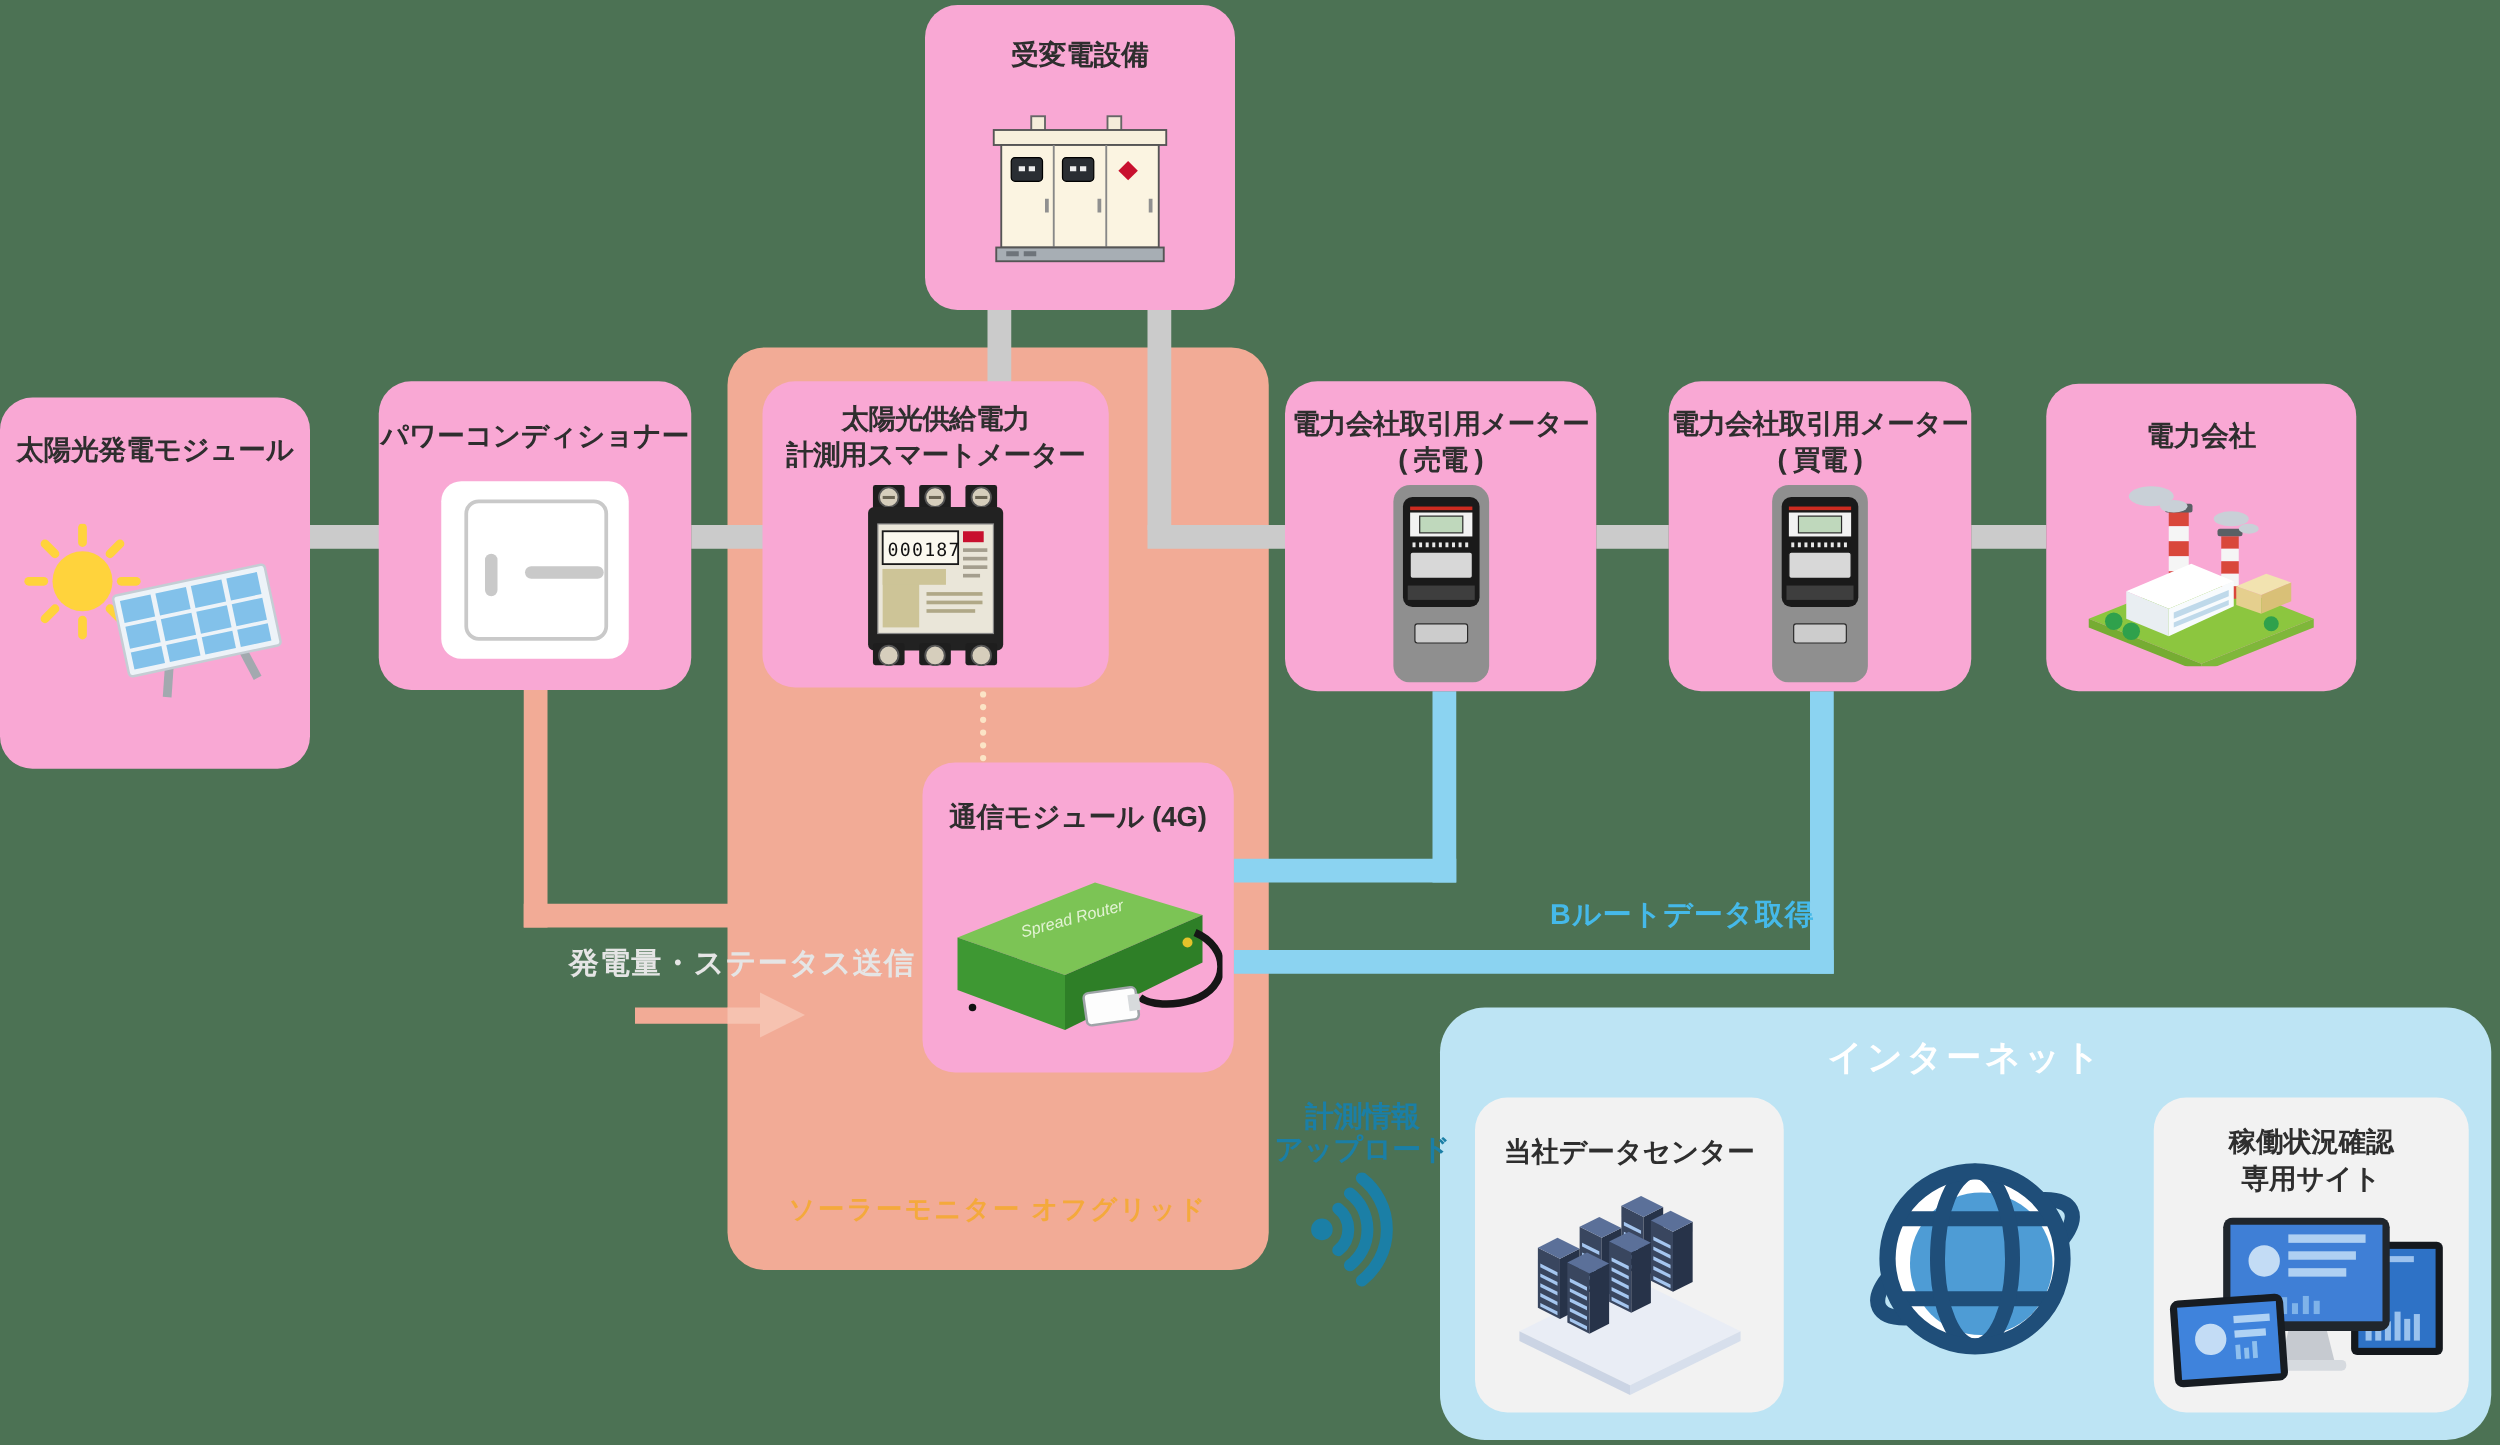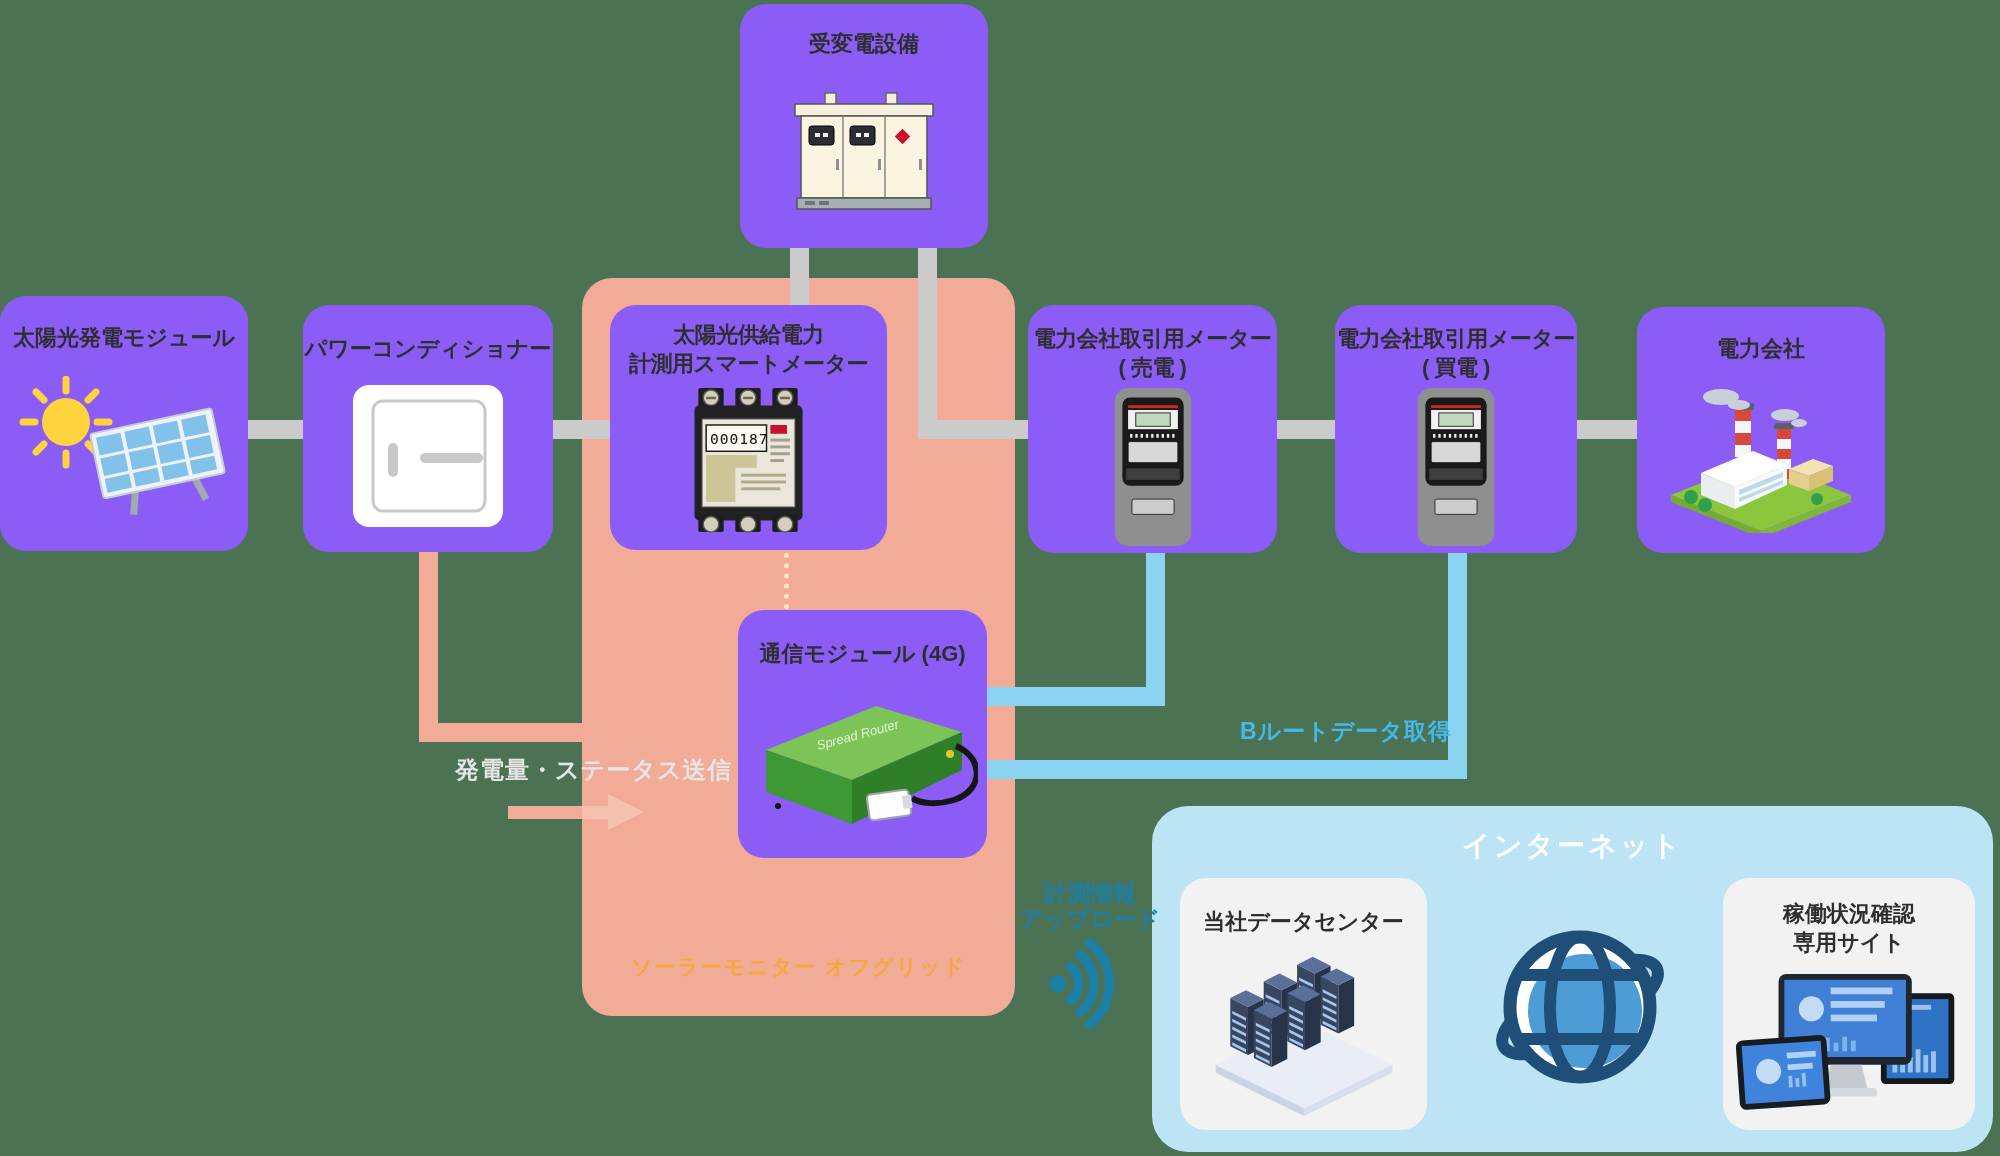--- a/index.html
+++ b/index.html
@@ -2,21 +2,21 @@
 <html><head>
 <meta charset="utf-8">
 <style>
   html,body{margin:0;padding:0;background:#4C7254;}
   .canvas{position:relative;width:2000px;height:1156px;background:#4C7254;overflow:hidden;
           font-family:"Liberation Sans","DejaVu Sans",sans-serif;}
   .abs{position:absolute;}
   .region{position:absolute;z-index:1;}
   .ln{position:absolute;z-index:2;}
   .dotted{position:absolute;z-index:2;width:0;border-left:5px dotted #FBE4C6;}
-  .box{position:absolute;background:#8b5cf6;border-radius:26px;z-index:3;
+  .box{position:absolute;background:#f9a8d4;border-radius:26px;z-index:3;
        display:flex;flex-direction:column;align-items:center;}
   .box .t{font-size:22px;font-weight:600;color:#2E2E2E;line-height:1.3;text-align:center;}
   .box .tight{letter-spacing:-0.5px;}
   .box .icon{flex:1;display:flex;align-items:center;justify-content:center;width:100%;}
   .flow-label{position:absolute;z-index:4;font-weight:700;white-space:nowrap;}
   #lbl-gen{left:455px;top:754px;font-size:24px;color:#e5e5e5;letter-spacing:1px;}
   #lbl-broute{left:1240px;top:716px;font-size:23px;color:#45B9E9;letter-spacing:1px;}
   #lbl-upload{left:1010px;top:881px;width:160px;font-size:23px;color:#1B7FA6;text-align:center;line-height:1.12;white-space:normal;}
   #lbl-internet{left:1152px;top:827px;width:841px;text-align:center;font-size:28px;color:#ffffff;letter-spacing:3px;}
   #logo{position:absolute;left:582px;top:900px;width:433px;text-align:center;z-index:4;white-space:nowrap;}
@@ -82,21 +82,21 @@
         <rect x="47" y="68" width="3" height="11" fill="#909090"></rect>
         <rect x="89" y="68" width="3" height="11" fill="#909090"></rect>
         <rect x="130" y="68" width="3" height="11" fill="#909090"></rect>
         <rect x="8" y="107" width="134" height="11" fill="#A7AEB4" stroke="#555" stroke-width="1.5"></rect>
         <rect x="16" y="110" width="10" height="4" fill="#6E747A"></rect>
           <rect x="30" y="110" width="10" height="4" fill="#6E747A"></rect>
       </svg>
     </div>
   </div>
 
-  <div class="box" style="left:0px;top:296px;width:248px;height:255px;">
+  <div class="box" style="left:0px;top:318px;width:248px;height:297px;">
     <div class="t" style="margin-top:28px;">太陽光発電モジュール</div>
     <div class="icon">
       <svg width="212" height="152" viewBox="0 0 212 152">
         <g stroke="#FFD33C" stroke-width="7" stroke-linecap="round">
           <line x1="79" y1="46" x2="91" y2="46"></line>
             <line x1="70" y1="24" x2="78" y2="16"></line>
           <line x1="48" y1="15" x2="48" y2="3"></line>
             <line x1="26" y1="24" x2="18" y2="16"></line>
           <line x1="17" y1="46" x2="5" y2="46"></line>
             <line x1="26" y1="68" x2="18" y2="76"></line>

